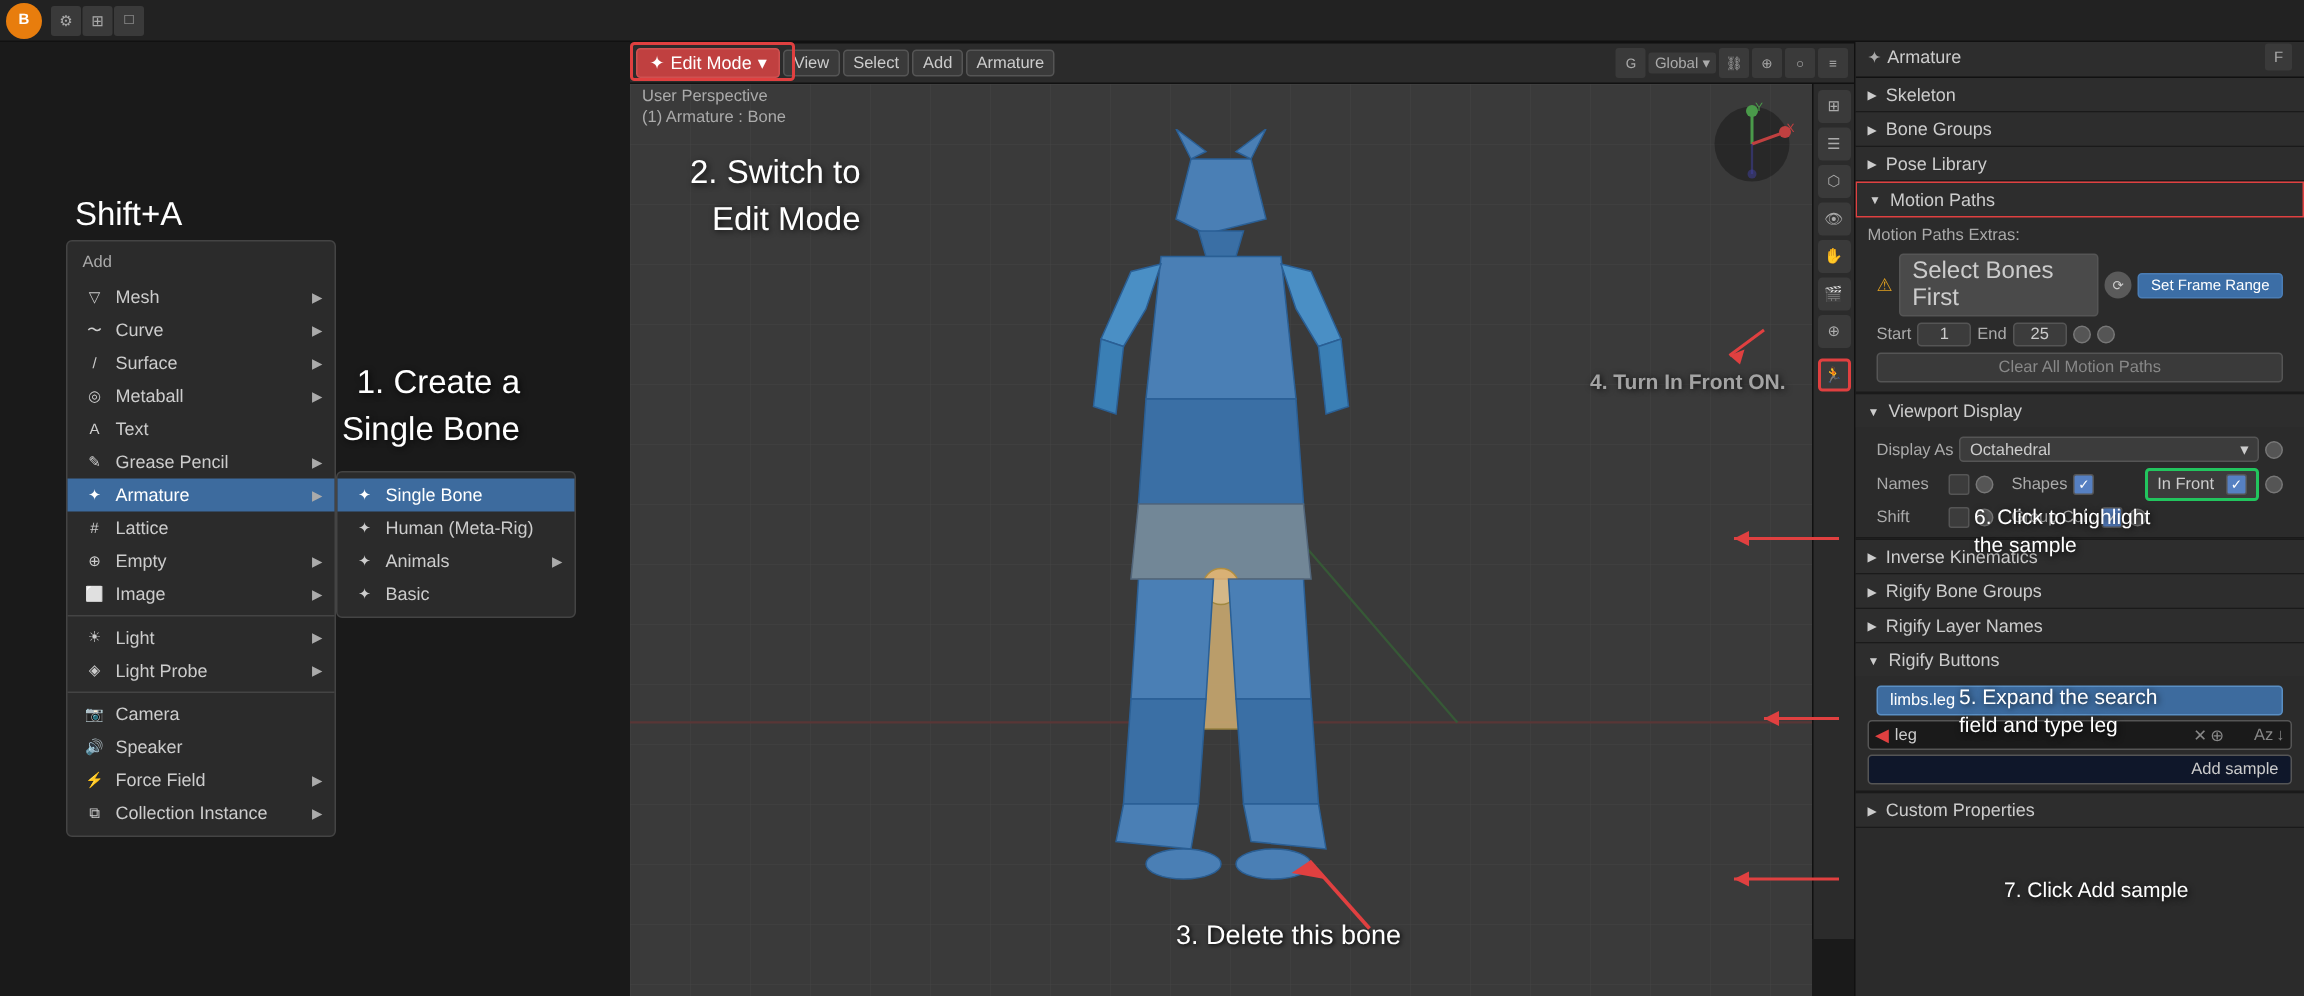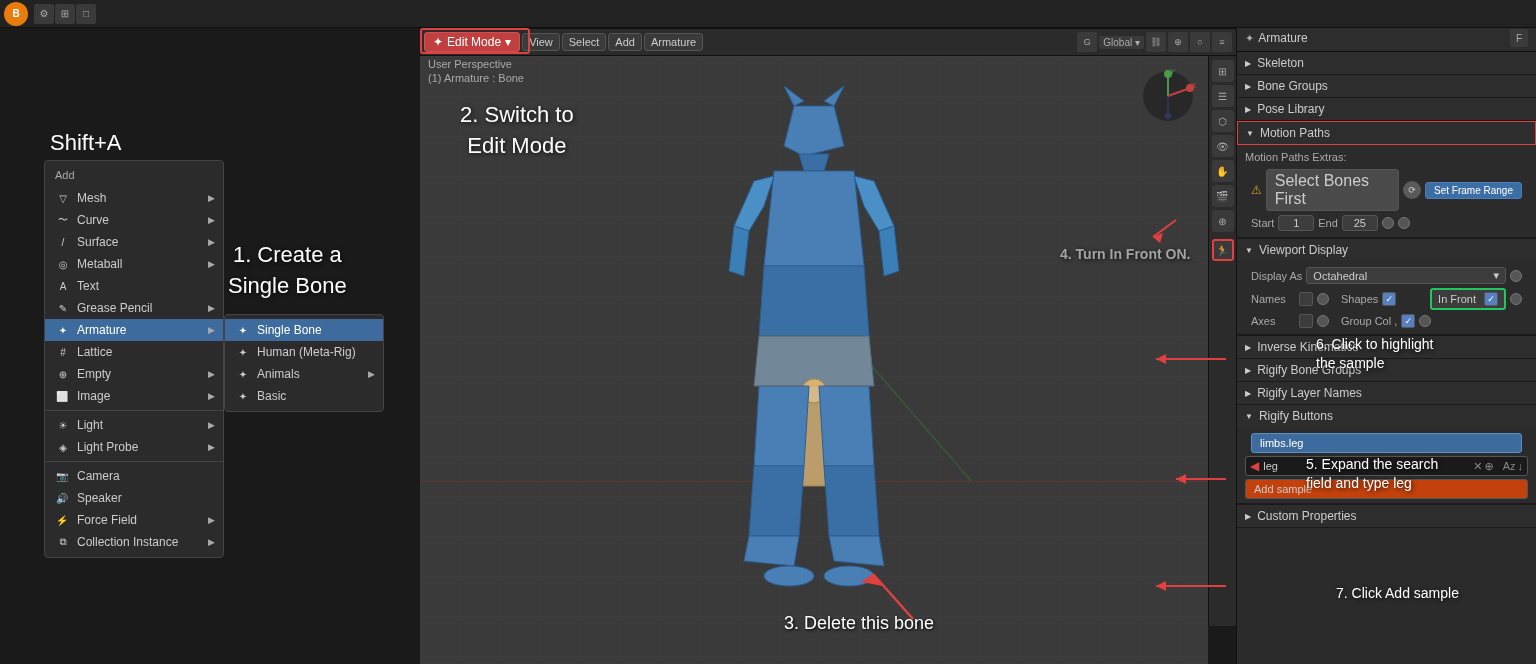--- a/index.html
+++ b/index.html
@@ -206,28 +206,28 @@
       padding: 3px;
       color: #888;
       font-size: 11px;
       text-align: center;
       cursor: pointer;
       width: 100%;
     }
 
     
     .add-sample-btn {
-      background: #c2410c;
+      background: #0f172a;
       border: 1px solid #555;
       border-radius: 3px;
       padding: 3px 8px;
       color: #ccc;
       font-size: 11px;
       width: 100%;
-      text-align: left;
+      text-align: right;
       cursor: pointer;
     }
 
     
     .tb-btn {
       background: #3a3a3a;
       border: 1px solid #555;
       border-radius: 3px;
       padding: 2px 6px;
       color: #ccc;
@@ -250,21 +250,21 @@
       gap: 4px;
     }
 
     
     .ann-box {
       position: absolute;
       background: transparent;
       color: #fff;
       font-size: 18px;
       font-weight: 400;
-      text-align: center;
+      text-align: right;
       text-shadow: 1px 1px 4px rgba(0,0,0,0.8);
       line-height: 1.4;
       pointer-events: none;
     }
 
     
     .panel-top-row {
       display: flex;
       align-items: center;
       background: #222;
@@ -644,20 +644,23 @@
           <div class="btn primary" style="font-size: 10px;">Set Frame Range</div>
         </div>
         <div class="rp-row">
           <span style="font-size: 11px; color: #aaa;">Start</span>
           <div class="num-input">1</div>
           <span style="font-size: 11px; color: #aaa;">End</span>
           <div class="num-input">25</div>
           <div class="dot-btn"></div>
           <div class="dot-btn"></div>
         </div>
+        <div class="rp-row">
+          <div class="clear-btn">Clear All Motion Paths</div>
+        </div>
       </div>
     </div>
 
     <div class="rp-section">
       <div class="rp-section-header">
         <span class="triangle">▼</span>
         <span>Viewport Display</span>
       </div>
       <div class="rp-prop-section">
 
@@ -679,21 +682,21 @@
           <div style="flex: 1;"></div>
 
           <div class="infront-box">
             <span>In Front</span>
             <div class="cb checked" style="margin-left: 4px;">✓</div>
           </div>
           <div class="dot-btn"></div>
         </div>
 
         <div class="rp-row">
-          <span style="font-size: 11px; color: #aaa; min-width: 44px;">Axes</span>
+          <span style="font-size: 11px; color: #aaa; min-width: 44px;">Shift</span>
           <div class="cb"></div>
           <div class="dot-btn"></div>
           <span style="font-size: 11px; color: #aaa; margin-left: 8px;">Group Col ,</span>
           <div class="cb checked">✓</div>
           <div class="dot-btn"></div>
         </div>
       </div>
     </div>
 
     <div class="rp-section">
@@ -724,21 +727,21 @@
       </div>
       <div class="rp-prop-section">
 
         <div class="limbs-item highlighted">limbs.leg</div>
 
         <div style="position: relative; display: flex; align-items: center; margin: 3px 0; background: #1a1a1a; border: 1px solid #555; border-radius: 3px; padding: 2px 4px;">
           <span style="color: #e04040; font-size: 12px; margin-right: 4px;">◀</span>
           <input type="text" value="leg" style="background: transparent; border: none; color: rgb(204, 204, 204); font-size: 11px; flex: 1 1 0%; outline: none;">
           <span style="color: #888; font-size: 11px; cursor: pointer;">✕</span>
           <span style="color: #888; font-size: 11px; cursor: pointer; margin-left: 2px;">⊕</span>
-          <span style="color: #888; font-size: 11px; cursor: pointer; margin-left: 9px;">Az</span>
+          <span style="color: #888; font-size: 11px; cursor: pointer; margin-left: 20px;">Az</span>
           <span style="color: #888; font-size: 11px; cursor: pointer; margin-left: 2px;">↓</span>
         </div>
 
         <div class="add-sample-btn">Add sample</div>
       </div>
     </div>
 
     <div class="rp-section">
       <div class="rp-section-header">
         <span class="triangle">▶</span>

